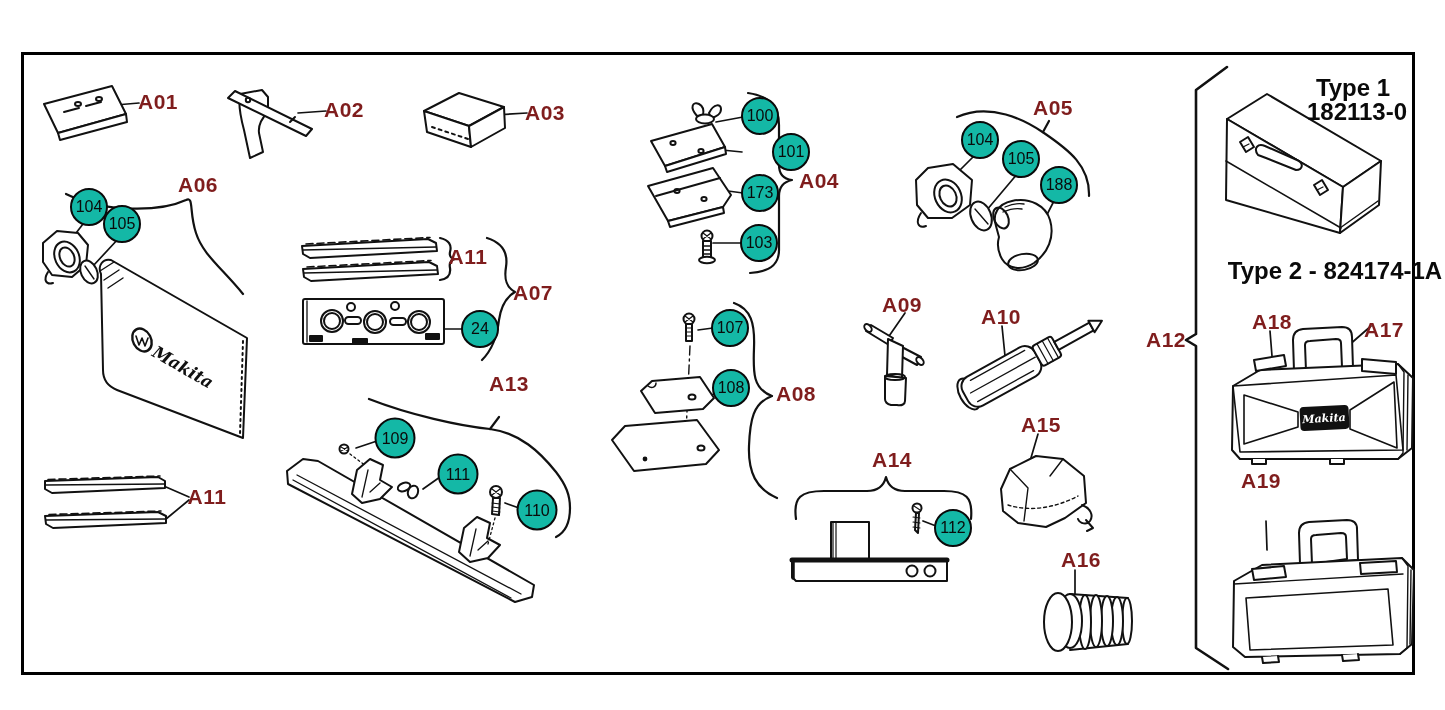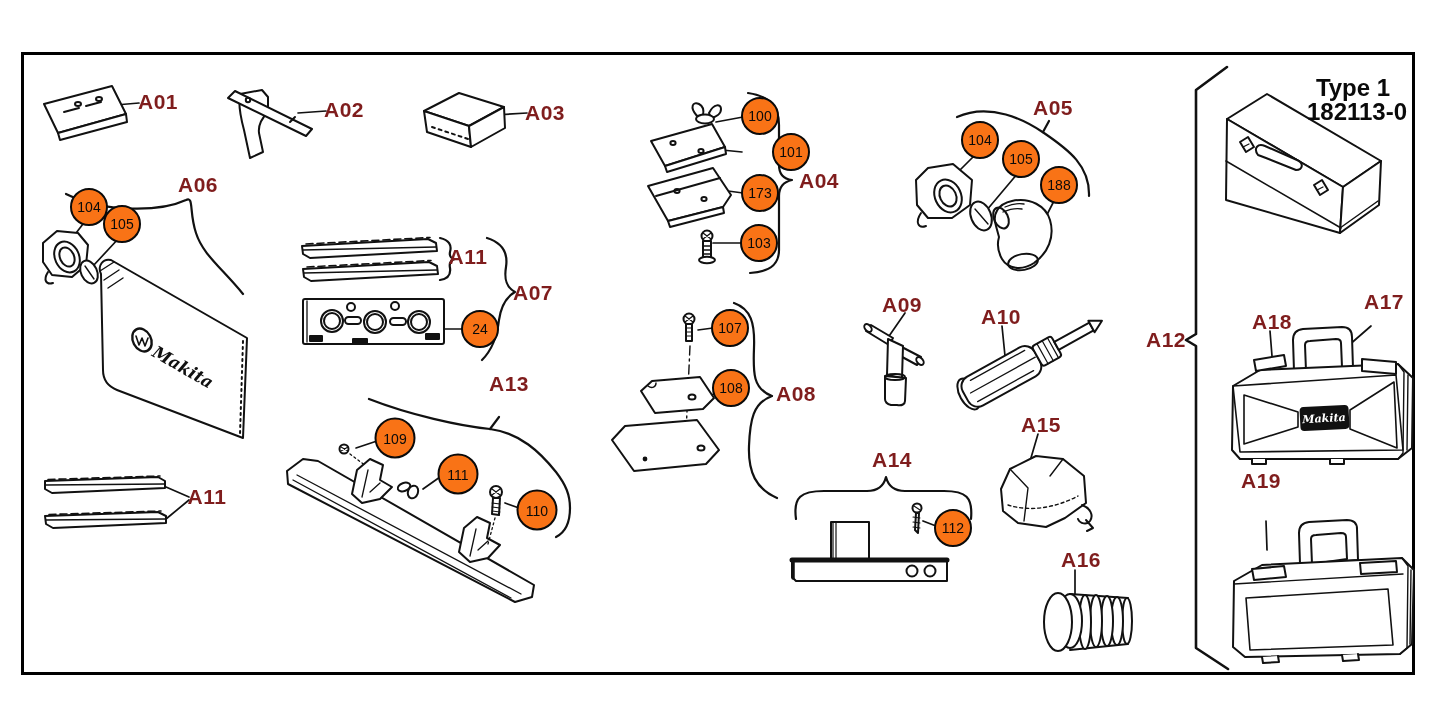--- a/index.html
+++ b/index.html
@@ -6,23 +6,23 @@
   .stage{position:relative;width:1445px;height:710px;background:#fff;overflow:hidden;
          font-family:"Liberation Sans", sans-serif;color:#000;}
   .frame{position:absolute;left:21px;top:52px;width:1394px;height:623px;
          border:3px solid #000;box-sizing:border-box;}
   svg.art{position:absolute;left:0;top:0;width:1445px;height:710px;}
   .lbl{position:absolute;transform:translate(-50%,-50%);font-weight:700;font-size:21px;
        white-space:nowrap;letter-spacing:0.5px;color:#7f1d1d;}
   .typ{position:absolute;transform:translate(-50%,-50%);font-weight:700;font-size:24px;
        white-space:nowrap;color:#0a0a0a;}
   .callout{position:absolute;transform:translate(-50%,-50%);width:34px;height:34px;
-       border:2px solid #0a0a0a;border-radius:50%;background:#f97316;
+       border:2px solid #0a0a0a;border-radius:50%;background:#14b8a6;
        display:flex;align-items:center;justify-content:center;
-       font-size:14px;font-weight:400;color:#0a0a0a;}
+       font-size:16px;font-weight:400;color:#0a0a0a;}
   .callout.lg{width:37px;height:37px;}
 </style>
 </head>
 <body>
 
 <div class="stage">
   <div class="frame"></div>
 
   <svg class="art" viewBox="0 0 1445 710">
     <g fill="none" stroke="#111" stroke-width="2" stroke-linecap="round" stroke-linejoin="round">
@@ -323,26 +323,27 @@
   <div class="lbl" style="left:796px;top:394px">A08</div>
   <div class="lbl" style="left:902px;top:305px">A09</div>
   <div class="lbl" style="left:1001px;top:317px">A10</div>
   <div class="lbl" style="left:468px;top:257px">A11</div>
   <div class="lbl" style="left:207px;top:497px">A11</div>
   <div class="lbl" style="left:1166px;top:340px">A12</div>
   <div class="lbl" style="left:509px;top:384px">A13</div>
   <div class="lbl" style="left:892px;top:460px">A14</div>
   <div class="lbl" style="left:1041px;top:425px">A15</div>
   <div class="lbl" style="left:1081px;top:560px">A16</div>
-  <div class="lbl" style="left:1384px;top:302px">A17</div>
+  <div class="lbl" style="left:1384px;top:330px">A17</div>
   <div class="lbl" style="left:1272px;top:322px">A18</div>
   <div class="lbl" style="left:1261px;top:481px">A19</div>
 
   <div class="typ" style="left:1353px;top:88px">Type 1</div>
   <div class="typ" style="left:1357px;top:112px">182113-0</div>
+  <div class="typ" style="left:1335px;top:271px">Type 2 - 824174-1A</div>
 
   <div class="callout" style="left:760px;top:116px">100</div>
   <div class="callout" style="left:791px;top:152px">101</div>
   <div class="callout" style="left:760px;top:193px">173</div>
   <div class="callout" style="left:759px;top:243px">103</div>
   <div class="callout" style="left:980px;top:140px">104</div>
   <div class="callout" style="left:1021px;top:159px">105</div>
   <div class="callout" style="left:1059px;top:185px">188</div>
   <div class="callout" style="left:89px;top:207px">104</div>
   <div class="callout" style="left:122px;top:224px">105</div>

